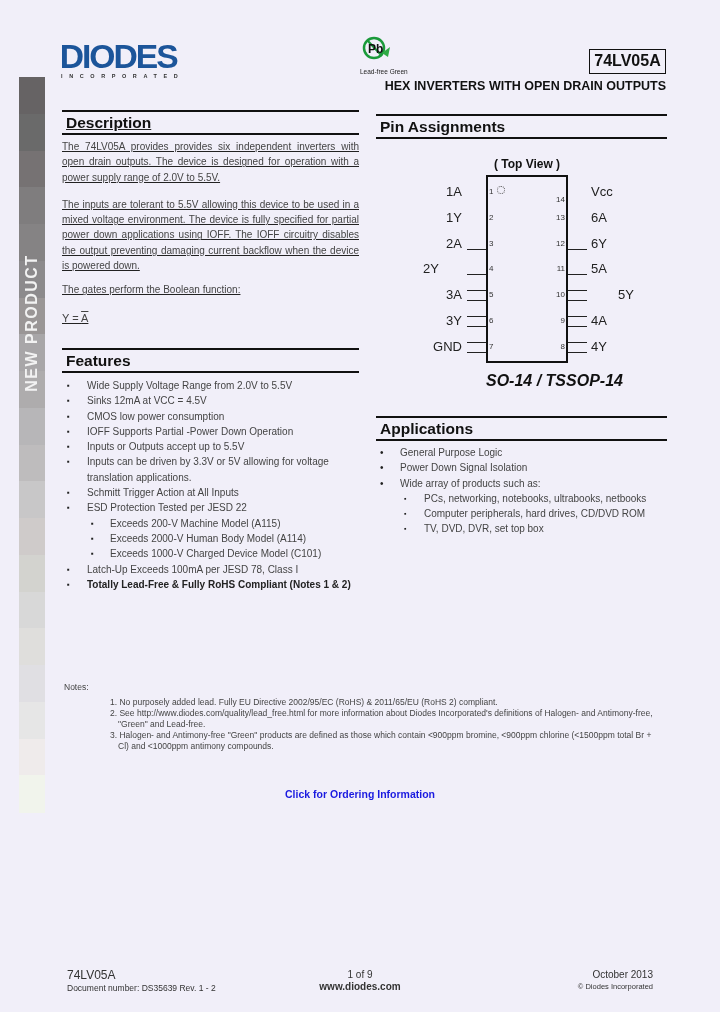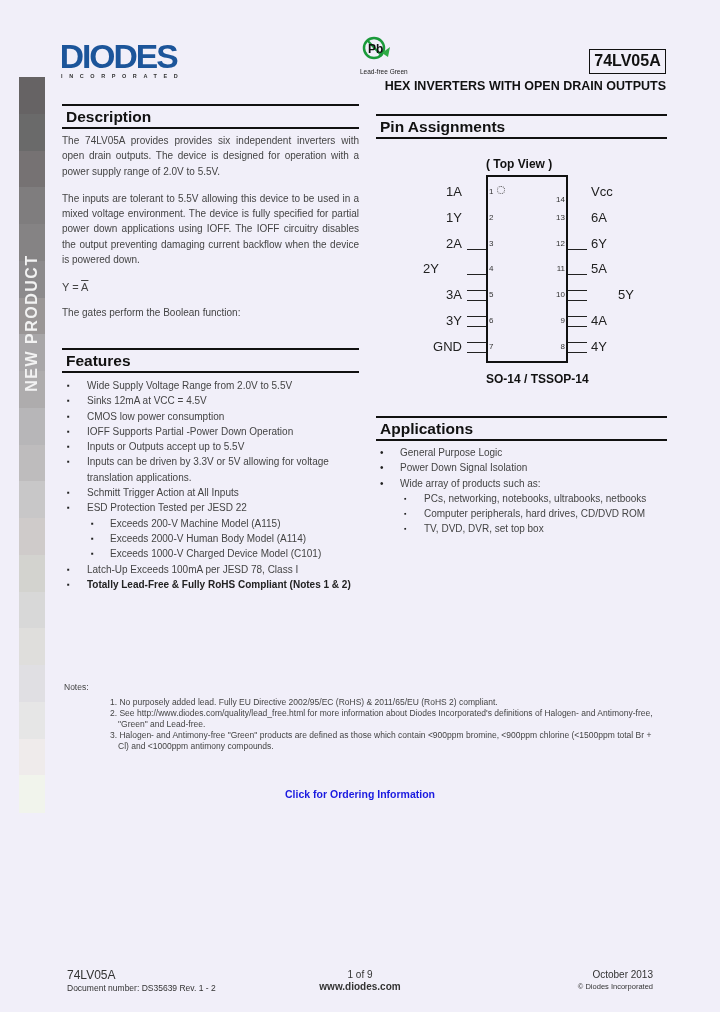--- a/index.html
+++ b/index.html
@@ -83,28 +83,28 @@
     <line x1="7" y1="5" x2="22" y2="21" stroke="#1a9a3a" stroke-width="2.2"></line>
     <text x="8" y="18" font-family="Liberation Sans, sans-serif" font-size="12" font-weight="bold" fill="#111">Pb</text>
     <path d="M22 18 L30 12 L28 22 Z" fill="#2eaa44"></path>
   </svg>
   <div class="leadfree-label">Lead-free Green</div>
 </div>
 
 <div class="abs partbox">74LV05A</div>
 <div class="abs subtitle">HEX INVERTERS WITH OPEN DRAIN OUTPUTS</div>
 
-<div class="abs" style="left:62px; top:104px; width:297px;">
+<div class="abs" style="left:62px; top:110px; width:297px;text-decoration:underline;">
   <div class="sec-head">Description</div>
   <div class="para" style="margin-top:4px;">The 74LV05A provides provides six independent inverters with open drain outputs. The device is designed for operation with a power supply range of 2.0V to 5.5V.</div>
   <div class="para" style="margin-top:12px;">The inputs are tolerant to 5.5V allowing this device to be used in a mixed voltage environment.  The device is fully specified for partial power down applications using IOFF.  The IOFF circuitry disables the output preventing damaging current backflow when the device is powered down.</div>
+  <div class="para" style="margin-top:9px;">The gates perform the Boolean function:</div>
   <div class="para" style="margin-top:13px; font-size:11px;">
     <span>Y = </span><span style="text-decoration:overline;">A</span>
   </div>
-  <div class="para" style="margin-top:9px;">The gates perform the Boolean function:</div>
 </div>
 
 <div class="abs" style="left:62px; top:348px; width:297px;">
   <div class="sec-head" style="border-top:2.5px solid #111;">Features</div>
   <ul class="feat" style="margin-top:5px;" id="feat-list">
       <li class="">Wide Supply Voltage Range from 2.0V to 5.5V</li>
       <li class="">Sinks 12mA at VCC = 4.5V</li>
       <li class="">CMOS low power consumption</li>
       <li class="">IOFF Supports Partial -Power Down Operation</li>
       <li class="">Inputs or Outputs accept up to 5.5V</li>
@@ -115,21 +115,21 @@
       <li class="sub ">Exceeds 2000-V Human Body Model (A114)</li>
       <li class="sub ">Exceeds 1000-V Charged Device Model (C101)</li>
       <li class="">Latch-Up Exceeds 100mA per JESD 78, Class I</li>
       <li class="bold">Totally Lead-Free &amp; Fully RoHS Compliant (Notes 1 &amp; 2)</li>
     </ul>
 </div>
 
 <div class="abs" style="left:376px; top:114px; width:291px;">
   <div class="sec-head">Pin Assignments</div>
 </div>
-<div class="abs" style="left:486px; top:157px; width:82px; font-weight:bold; font-size:12px; color:#111;">( Top View )</div>
+<div class="abs" style="left:486px; top:157px; width:82px; text-align:center; font-weight:bold; font-size:12px; color:#111;">( Top View )</div>
 <div class="abs" style="left:486px; top:175px; width:82px; height:188px; border:2px solid #111; box-sizing:border-box;">
   <div style="position:absolute; left:9px; top:9px; width:6px; height:6px; border:1px dotted #555; border-radius:50%;"></div>
 </div>
 <div id="pins">
     <div class="pin-lbl" style="left: 400px; width: 62px; text-align: right; top: 184px;">1A</div>
     <div class="pin-num" style="left: 489px; top: 187px;">1</div>
     <div class="pin-lbl" style="left: 400px; width: 62px; text-align: right; top: 209.8px;">1Y</div>
     <div class="pin-num" style="left: 489px; top: 212.8px;">2</div>
     <div class="pin-lbl" style="left: 400px; width: 62px; text-align: right; top: 235.6px;">2A</div>
     <div class="pin-num" style="left: 489px; top: 238.6px;">3</div>
@@ -165,21 +165,21 @@
     <div class="lead" style="left: 568px; width: 19px; top: 290.2px;"></div>
     <div class="pin-lbl" style="left: 591px; top: 313px;">4A</div>
     <div class="pin-num" style="left: 553px; width: 12px; text-align: right; top: 316px;">9</div>
     <div class="lead" style="left: 568px; width: 19px; top: 326px;"></div>
     <div class="lead" style="left: 568px; width: 19px; top: 316px;"></div>
     <div class="pin-lbl" style="left: 591px; top: 338.8px;">4Y</div>
     <div class="pin-num" style="left: 553px; width: 12px; text-align: right; top: 341.8px;">8</div>
     <div class="lead" style="left: 568px; width: 19px; top: 351.8px;"></div>
     <div class="lead" style="left: 568px; width: 19px; top: 341.8px;"></div>
   </div>
-<div class="abs" style="left:486px; top:372px; width:82px; text-align:center; font-weight:bold; font-size:12px; color:#111; white-space:nowrap;">
+<div class="abs" style="left:486px; top:372px; width:82px; text-align:center; font-weight:bold; font-size:16px; color:#111; white-space:nowrap;font-style:italic;">
   <span style="position:relative; left:0; display:inline-block; transform:translateX(0);">SO-14 / TSSOP-14</span>
 </div>
 
 <div class="abs" style="left:376px; top:416px; width:291px;">
   <div class="sec-head">Applications</div>
   <ul class="apps" style="margin-top:4px;" id="apps-list">
       <li class="">General Purpose Logic</li>
       <li class="">Power Down Signal Isolation</li>
       <li class="">Wide array of products such as:</li>
       <li class="sub">PCs, networking, notebooks, ultrabooks, netbooks</li>

